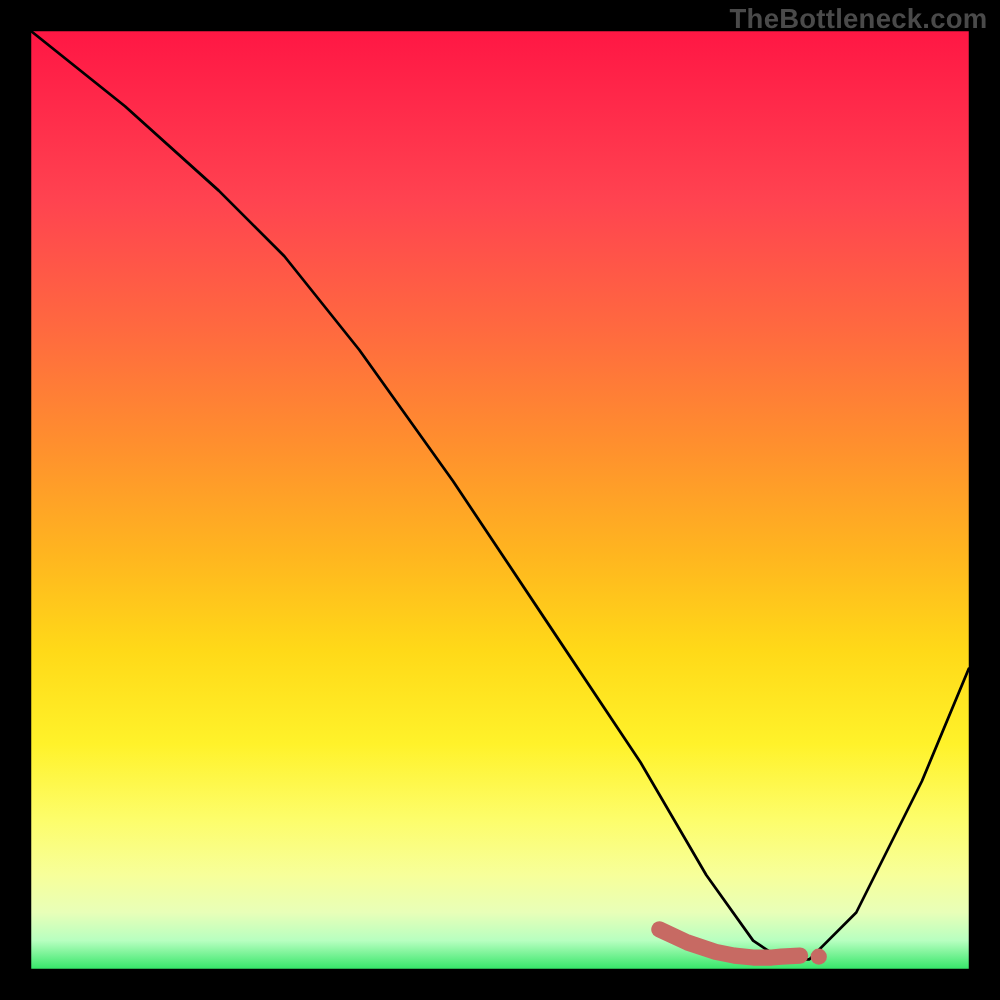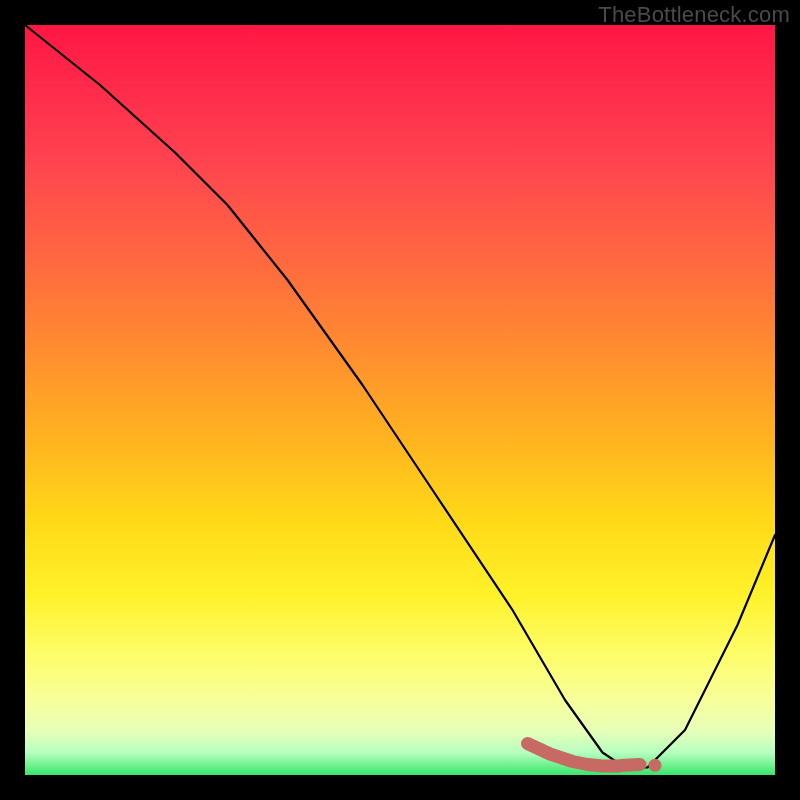--- a/index.html
+++ b/index.html
@@ -38,21 +38,21 @@
       #b7ffc0 97%,
       #37e66a 100%
     );
   }
   .watermark {
     position: absolute;
     top: 2px;
     right: 10px;
     color: #4a4a4a;
     font-size: 22px;
-    font-weight: 400;
+    font-weight: 700;
     letter-spacing: 0.2px;
     user-select: none;
   }
   svg.curve {
     position: absolute;
     left: 0; top: 0;
     width: 750px;
     height: 750px;
     overflow: visible;
   }

